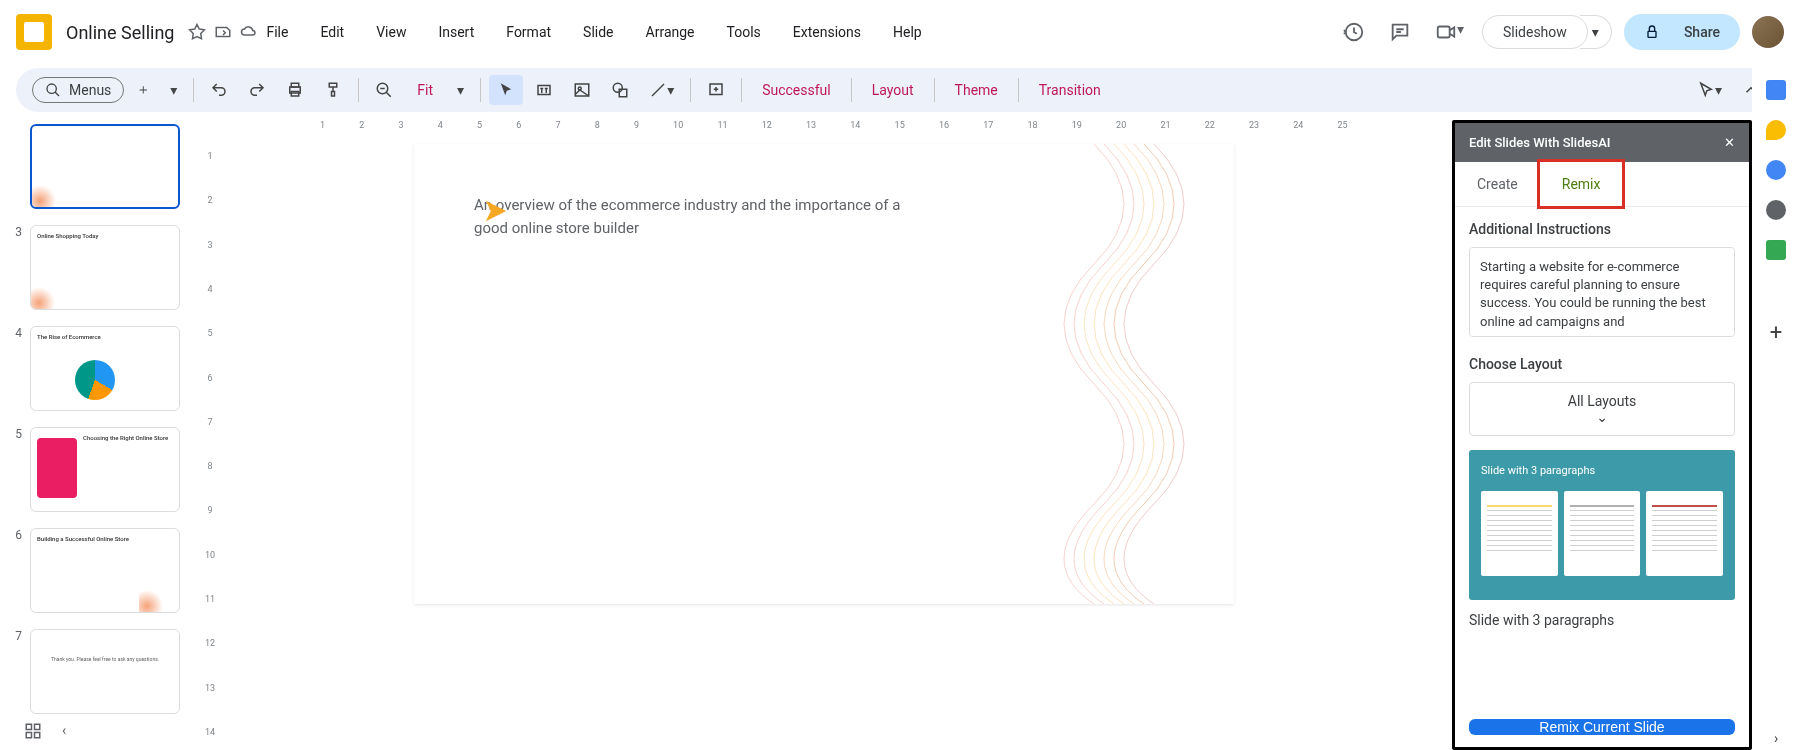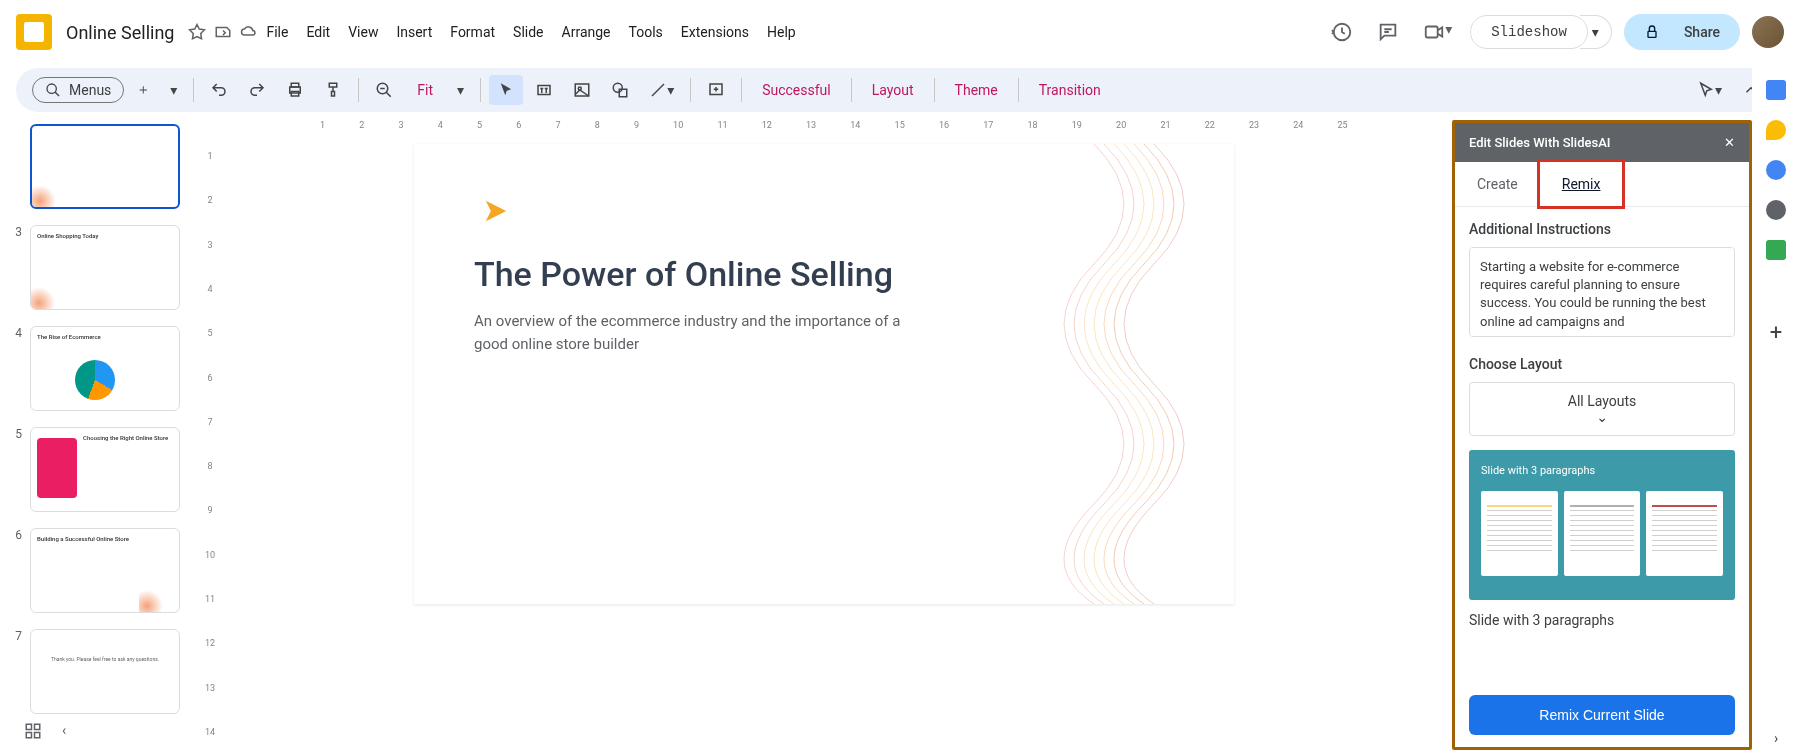--- a/index.html
+++ b/index.html
@@ -6,25 +6,25 @@
 body { font-family: 'Google Sans', Roboto, Arial, sans-serif; font-size: 14px; color: #3c4043; background: #fff; overflow: hidden; }
 
 
 .header { display: flex; align-items: center; padding: 8px 16px; height: 64px; }
 .logo { width: 36px; height: 36px; background: #f5b400; border-radius: 4px; position: relative; margin-right: 8px; }
 .logo::after { content: ''; position: absolute; top: 8px; left: 8px; right: 8px; bottom: 8px; background: #fff; border-radius: 2px; }
 .title-area { display: flex; flex: 1; }
 .title-row { display: flex; align-items: center; gap: 8px; }
 .doc-title { font-size: 18px; color: #202124; padding: 2px 6px; }
 .title-icon { color: #5f6368; cursor: pointer; display: flex; align-items: center; }
-.menu-row { display: flex; gap: 2px; }
+.menu-row { display: flex; gap: 16px; }
 .menu-item { padding: 4px 8px; color: #202124; cursor: pointer; border-radius: 4px; font-size: 14px; }
 .header-right { display: flex; align-items: center; gap: 12px; }
 .hdr-icon { color: #5f6368; cursor: pointer; padding: 6px; border-radius: 50%; display: flex; }
-.slideshow-btn { border: 1px solid #dadce0; border-radius: 20px; padding: 8px 20px; display: flex; align-items: center; gap: 6px; cursor: pointer; font-family: Liberation Mono, monospace; }
+.slideshow-btn { border: 1px solid #dadce0; border-radius: 20px; padding: 8px 20px; display: flex; align-items: center; gap: 6px; cursor: pointer; }
 .slideshow-caret { border: 1px solid #dadce0; border-left: none; border-radius: 0 20px 20px 0; padding: 8px 12px; cursor: pointer; margin-left: -8px; }
 .share-btn { background: #c2e7ff; border-radius: 20px; padding: 10px 20px; display: flex; align-items: center; gap: 24px; cursor: pointer; font-weight: 500; }
 .avatar { width: 32px; height: 32px; border-radius: 50%; background: linear-gradient(135deg,#8b7355,#6b5335); cursor: pointer; }
 
 
 .toolbar { display: flex; align-items: center; gap: 4px; padding: 6px 16px; background: #edf2fa; border-radius: 24px; margin: 4px 16px; height: 44px; }
 .tb-sep { width: 1px; height: 24px; background: #c7c7c7; margin: 0 4px; }
 .tb-btn { padding: 6px 8px; cursor: pointer; border-radius: 4px; display: flex; align-items: center; color: #444746; }
 .tb-btn.selected { background: #d3e3fd; }
 .tb-text { padding: 6px 12px; cursor: pointer; color: #be185d; }
@@ -44,43 +44,43 @@
 .canvas-area { flex: 1; position: relative; background: #fff; display: flex; justify-content: center; }
 .ruler-h { position: absolute; top: 0; left: 20px; right: 0; height: 18px; font-size: 9px; color: #80868b; display: flex; justify-content: space-between; padding: 0 100px; align-items: center; }
 .ruler-v { position: absolute; top: 18px; left: 0; bottom: 0; width: 20px; font-size: 9px; color: #80868b; display: flex; flex-direction: column; justify-content: space-around; align-items: center; }
 .slide-canvas { margin-top: 28px; width: 820px; height: 460px; background: #fff; box-shadow: 0 1px 3px rgba(0,0,0,0.1); position: relative; padding: 50px 60px; }
 .slide-logo { position: absolute; top: 50px; left: 65px; width: 34px; height: 34px; }
 .slide-heading { font-size: 34px; color: #333f50; font-weight: 500; margin-top: 60px; margin-bottom: 16px; }
 .slide-sub { font-size: 15px; color: #5f6368; line-height: 1.5; max-width: 450px; }
 .wave-art { position: absolute; right: 0; top: 0; bottom: 0; width: 240px; pointer-events: none; }
 
 
-.side-panel { width: 300px; border: 3px solid #a16207; border-radius: 2px; margin: 4px 48px 4px 4px; display: flex; flex-direction: column; background: #fff; position: relative; }
+.side-panel { width: 300px; border: 3px solid #000000; border-radius: 2px; margin: 4px 48px 4px 4px; display: flex; flex-direction: column; background: #fff; position: relative; }
 .panel-header { background: #5f6368; color: #fff; padding: 12px 14px; display: flex; justify-content: space-between; align-items: center; font-size: 13px; font-weight: 500; }
 .panel-close { color: #fff; cursor: pointer; }
 .panel-tabs { display: flex; border-bottom: 1px solid #e8eaed; }
 .panel-tab { padding: 14px 22px; cursor: pointer; font-size: 14px; color: #5f6368; }
-.panel-tab.active { color: #0f172a; text-decoration: underline; }
+.panel-tab.active { color: #4d7c0f; }
 .tab-highlight { border: 3px solid #d93025; margin: -3px; padding: 14px 22px !important; }
 .panel-body { padding: 14px; flex: 1; overflow-y: auto; }
 .field-label { font-size: 14px; color: #3c4043; margin-bottom: 10px; font-weight: 500; }
 .instr-box { width: 100%; height: 90px; border: 1px solid #dadce0; border-radius: 4px; padding: 10px; font-size: 13px; line-height: 1.4; color: #3c4043; resize: none; font-family: inherit; overflow-y: scroll; }
 .layout-select { width: 100%; border: 1px solid #dadce0; border-radius: 4px; padding: 10px 12px; display: flex; justify-content: space-between; align-items: center; cursor: pointer; margin-bottom: 14px; flex-direction: column; }
 .layout-preview { width: 100%; height: 150px; background: #3d9aa8; border-radius: 3px; padding: 14px 12px; }
 .lp-title { color: #fff; font-size: 11px; margin-bottom: 14px; }
 .lp-cols { display: flex; gap: 6px; }
 .lp-col { flex: 1; background: #fff; height: 85px; border-radius: 2px; padding: 6px; }
 .lp-col::after { content: ''; display: block; width: 100%; height: 60%; background: repeating-linear-gradient(0deg,#d0d0d0 0,#d0d0d0 1px,transparent 1px,transparent 5px); }
 .lp-col-line { height: 2px; margin-top: 8px; }
 .lp-col:nth-child(1) .lp-col-line { background: #f9d976; }
 .lp-col:nth-child(2) .lp-col-line { background: #b0b0b0; }
 .lp-col:nth-child(3) .lp-col-line { background: #c24d4d; }
 .preview-caption { margin-top: 12px; font-size: 14px; color: #3c4043; }
 .panel-footer { padding: 12px 14px; }
-.remix-btn { width: 100%; background: #1a73e8; color: #fff; border: none; border-radius: 6px; padding: 12px; font-size: 14px; font-weight: 500; cursor: pointer; }
+.remix-btn { width: 100%; background: #1a73e8; color: #fff; border: none; border-radius: 6px; font-size: 14px; font-weight: 500; cursor: pointer; }
 
 
 .right-rail { position: fixed; right: 0; top: 64px; bottom: 0; width: 48px; background: #fff; display: flex; flex-direction: column; align-items: center; gap: 20px; padding-top: 16px; }
 .rail-icon { width: 20px; height: 20px; border-radius: 3px; cursor: pointer; }
 
 
 .bottom-bar { position: fixed; bottom: 6px; left: 20px; display: flex; gap: 12px; color: #5f6368; }
 .bot-btn { cursor: pointer; padding: 4px; }
 
 svg { display: block; }
@@ -325,21 +325,20 @@
         <span>10</span>
         <span>11</span>
         <span>12</span>
         <span>13</span>
         <span>14</span>
     </div>
     <div class="slide-canvas">
       <svg class="slide-logo" viewBox="0 0 40 40">
           <path d="M8 8 L32 20 L8 32 L14 20 Z" fill="#f5a623"></path>
         </svg>
-      <h1 class="slide-heading">The Power of Online Selling</h1>
       <p class="slide-sub">An overview of the ecommerce industry and the importance of a good online store builder</p>
       <svg class="wave-art" viewBox="0 0 240 460" preserveAspectRatio="none">
         <path d="M120 0 Q180 60 120 120 Q60 180 120 240 Q180 300 120 360 Q60 420 120 460" fill="none" stroke="#f5a623" stroke-width="0.5" opacity="0.6"></path>
         <path d="M130 0 Q190 60 130 120 Q70 180 130 240 Q190 300 130 360 Q70 420 130 460" fill="none" stroke="#f5a623" stroke-width="0.5" opacity="0.6"></path>
         <path d="M140 0 Q200 60 140 120 Q80 180 140 240 Q200 300 140 360 Q80 420 140 460" fill="none" stroke="#e67e22" stroke-width="0.5" opacity="0.6"></path>
         <path d="M110 0 Q170 60 110 120 Q50 180 110 240 Q170 300 110 360 Q50 420 110 460" fill="none" stroke="#e74c3c" stroke-width="0.5" opacity="0.5"></path>
         <path d="M100 0 Q160 60 100 120 Q40 180 100 240 Q160 300 100 360 Q40 420 100 460" fill="none" stroke="#e74c3c" stroke-width="0.5" opacity="0.5"></path>
         <path d="M150 0 Q210 60 150 120 Q90 180 150 240 Q210 300 150 360 Q90 420 150 460" fill="none" stroke="#d35400" stroke-width="0.5" opacity="0.6"></path>
         <path d="M160 0 Q220 60 160 120 Q100 180 160 240 Q220 300 160 360 Q100 420 160 460" fill="none" stroke="#c0392b" stroke-width="0.5" opacity="0.5"></path>
       </svg>

